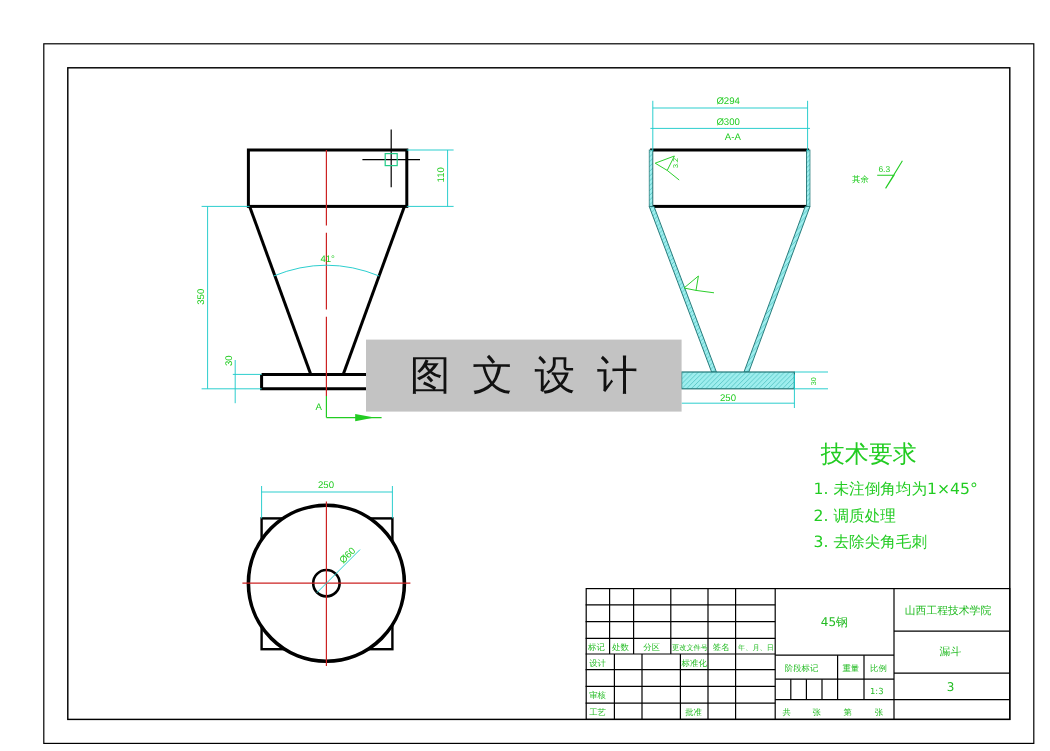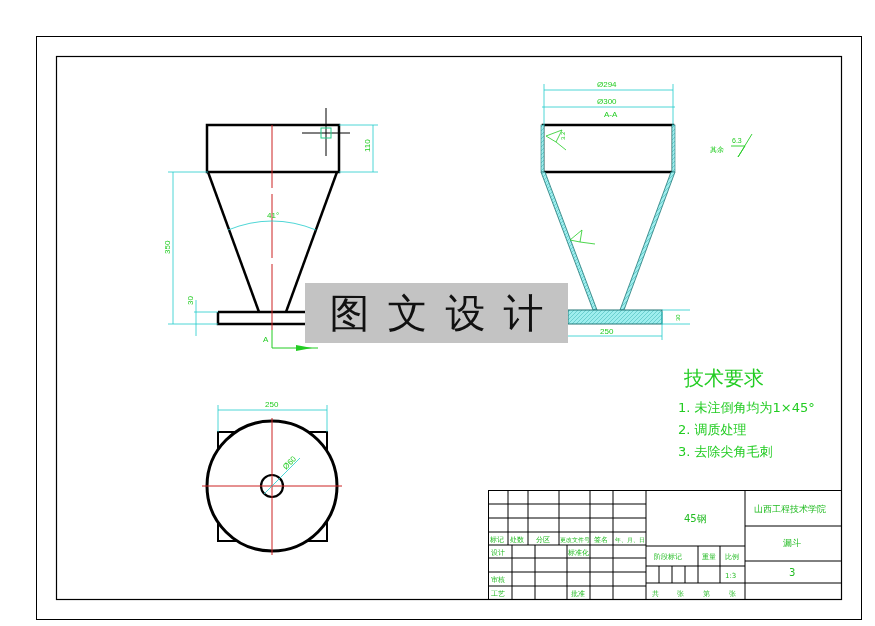--- a/index.html
+++ b/index.html
@@ -3,21 +3,21 @@
 <meta charset="utf-8">
 <style>
   html,body{margin:0;padding:0;background:#fff;}
   body{width:875px;height:626px;position:relative;overflow:hidden;font-family:"DejaVu Sans",sans-serif;}
   svg{position:absolute;left:0;top:0;}
   .dim{font-family:"Liberation Sans",sans-serif;font-size:8px;fill:#22cc22;}
   .tb{font-family:"DejaVu Sans",sans-serif;font-size:7px;fill:#22bb22;}
   .req-title{font-family:"DejaVu Sans",sans-serif;font-size:20px;fill:#22cc22;}
   .req{font-family:"DejaVu Sans",sans-serif;font-size:13px;fill:#22cc22;}
   .watermark{position:absolute;left:305px;top:283px;width:263px;height:60px;background:#c3c3c3;display:flex;align-items:center;justify-content:center;}
-  .watermark span{font-family:Liberation Mono, monospace;font-size:40px;color:#111;letter-spacing:18px;padding-left:18px;}
+  .watermark span{font-family:Liberation Mono, monospace;font-size:34px;color:#111;letter-spacing:18px;padding-left:18px;}
 </style>
 </head>
 <body>
 
 <svg width="875" height="626" viewBox="0 0 875 626">
 
   <rect x="36.5" y="36.5" width="825" height="583" fill="none" stroke="#000" stroke-width="1"></rect>
   <rect x="56.5" y="56.5" width="785" height="543" fill="none" stroke="#000" stroke-width="1.2"></rect>
 
   <g>

